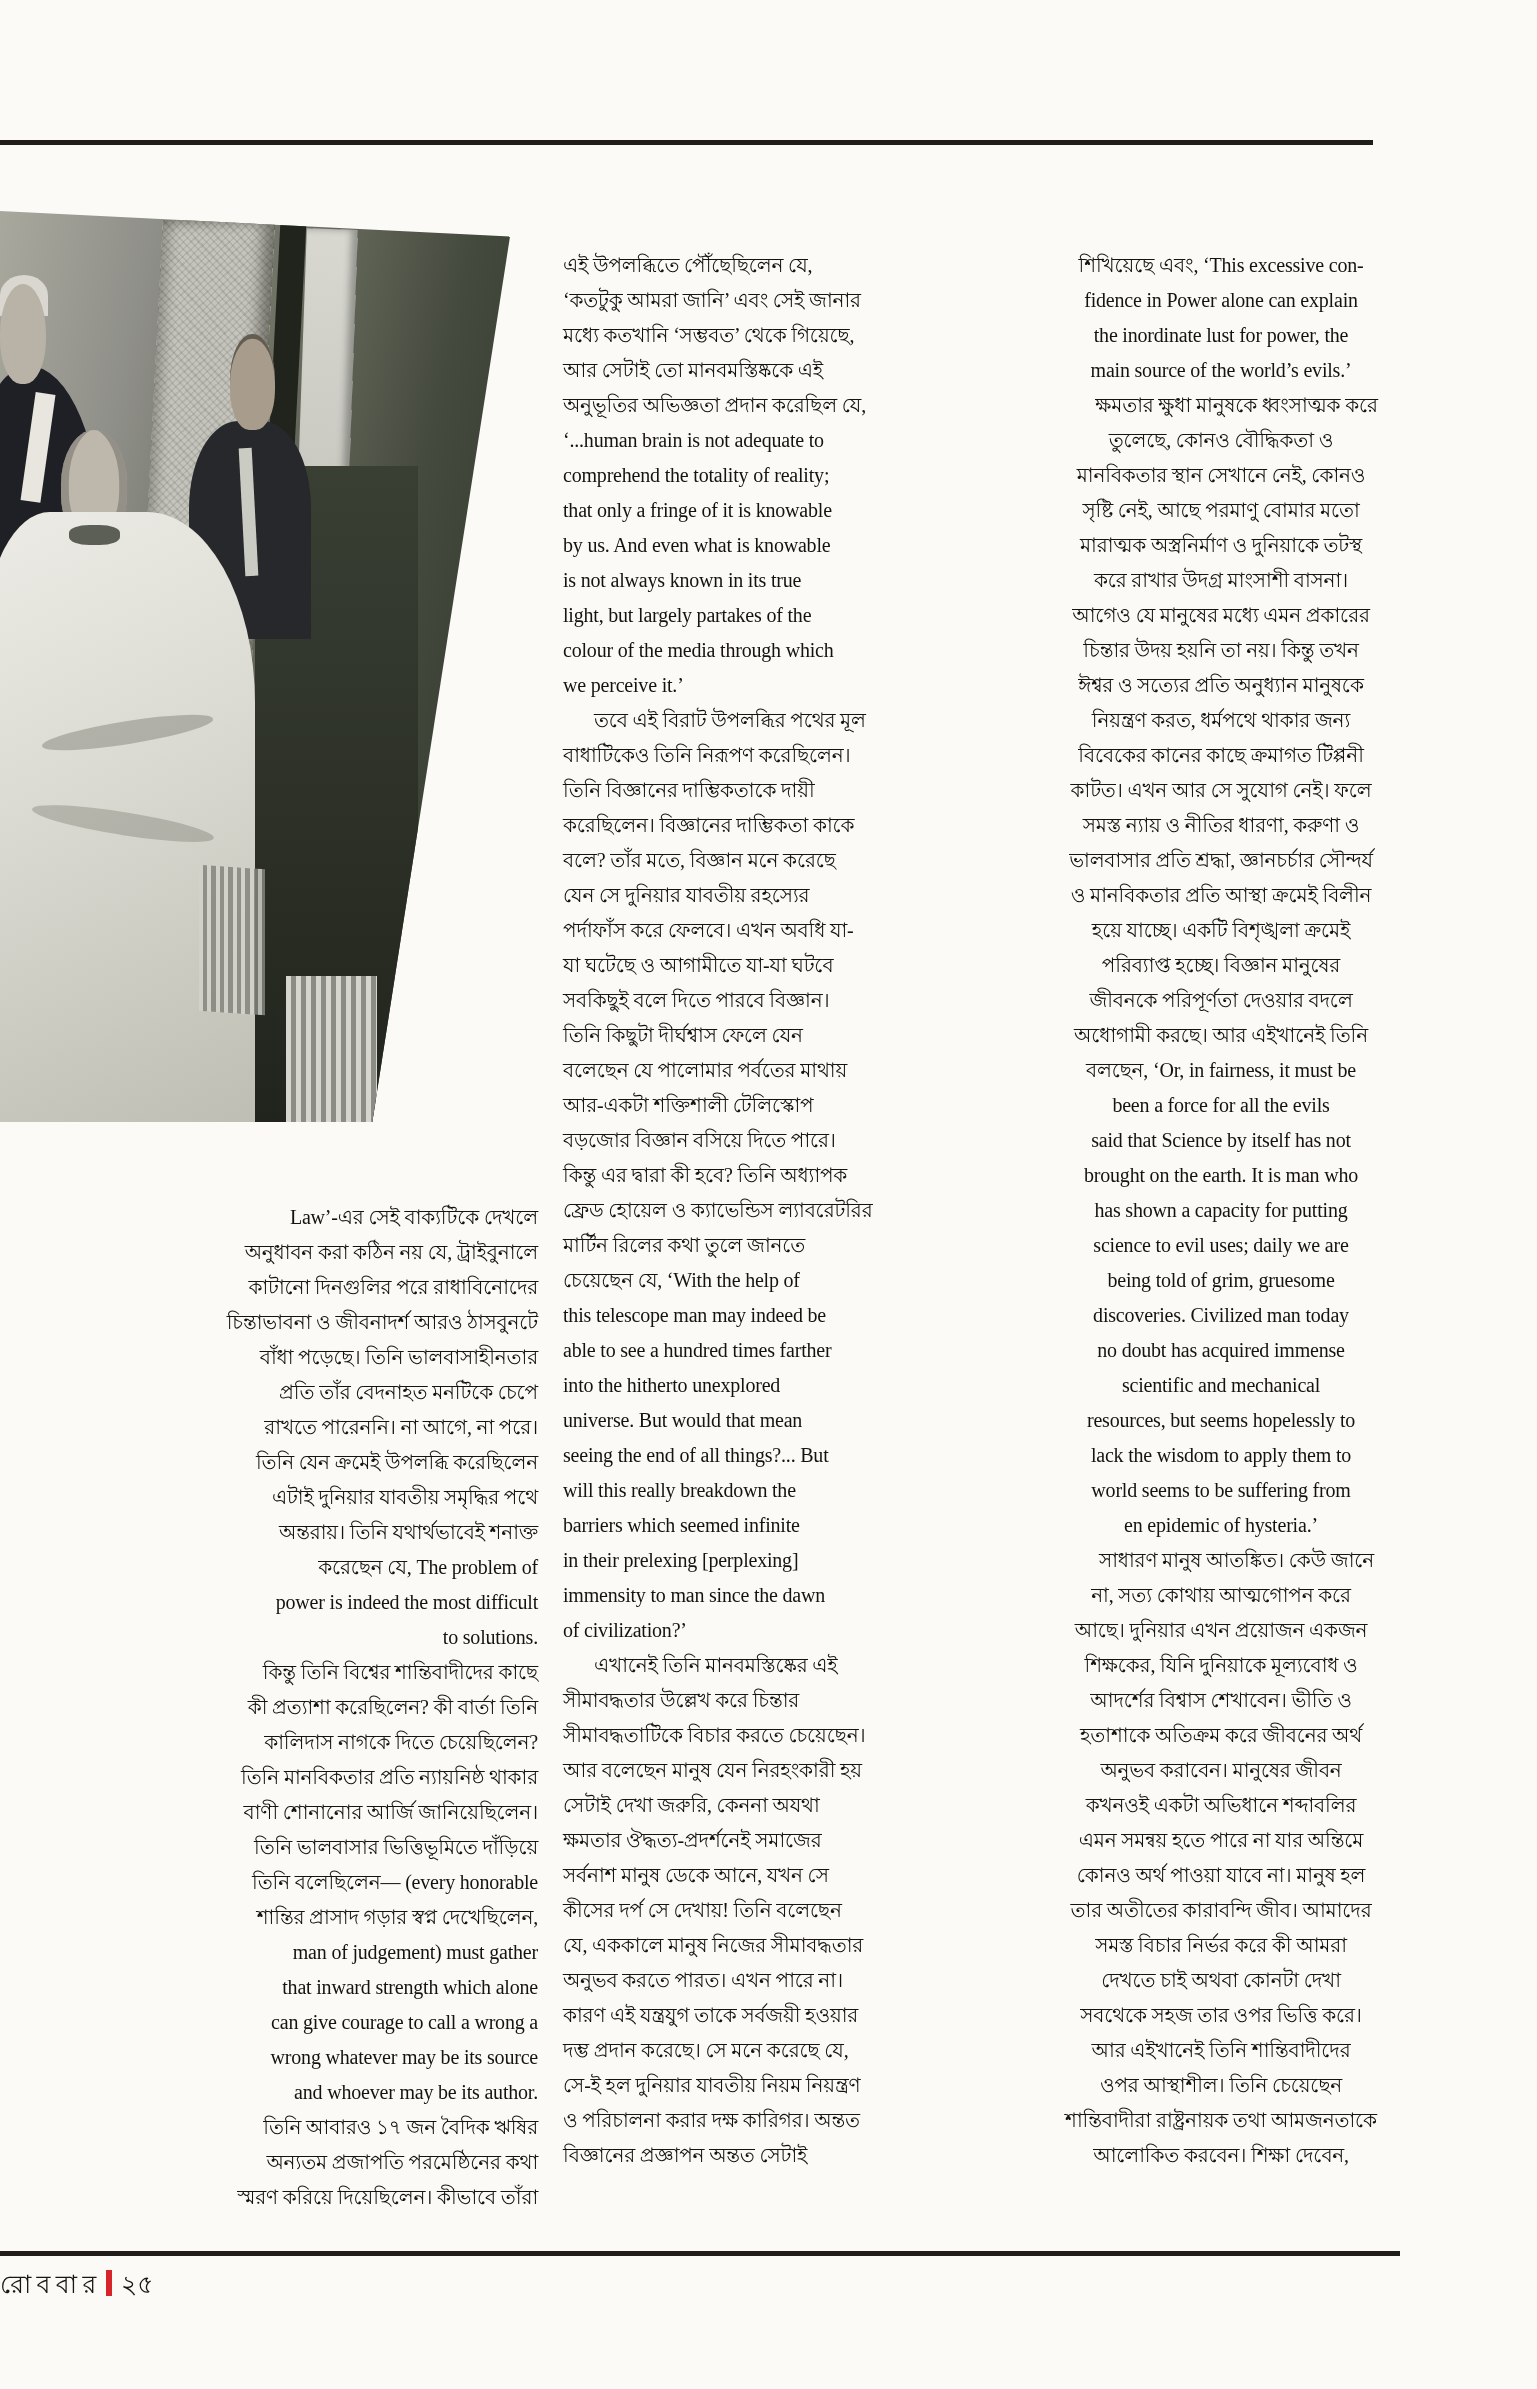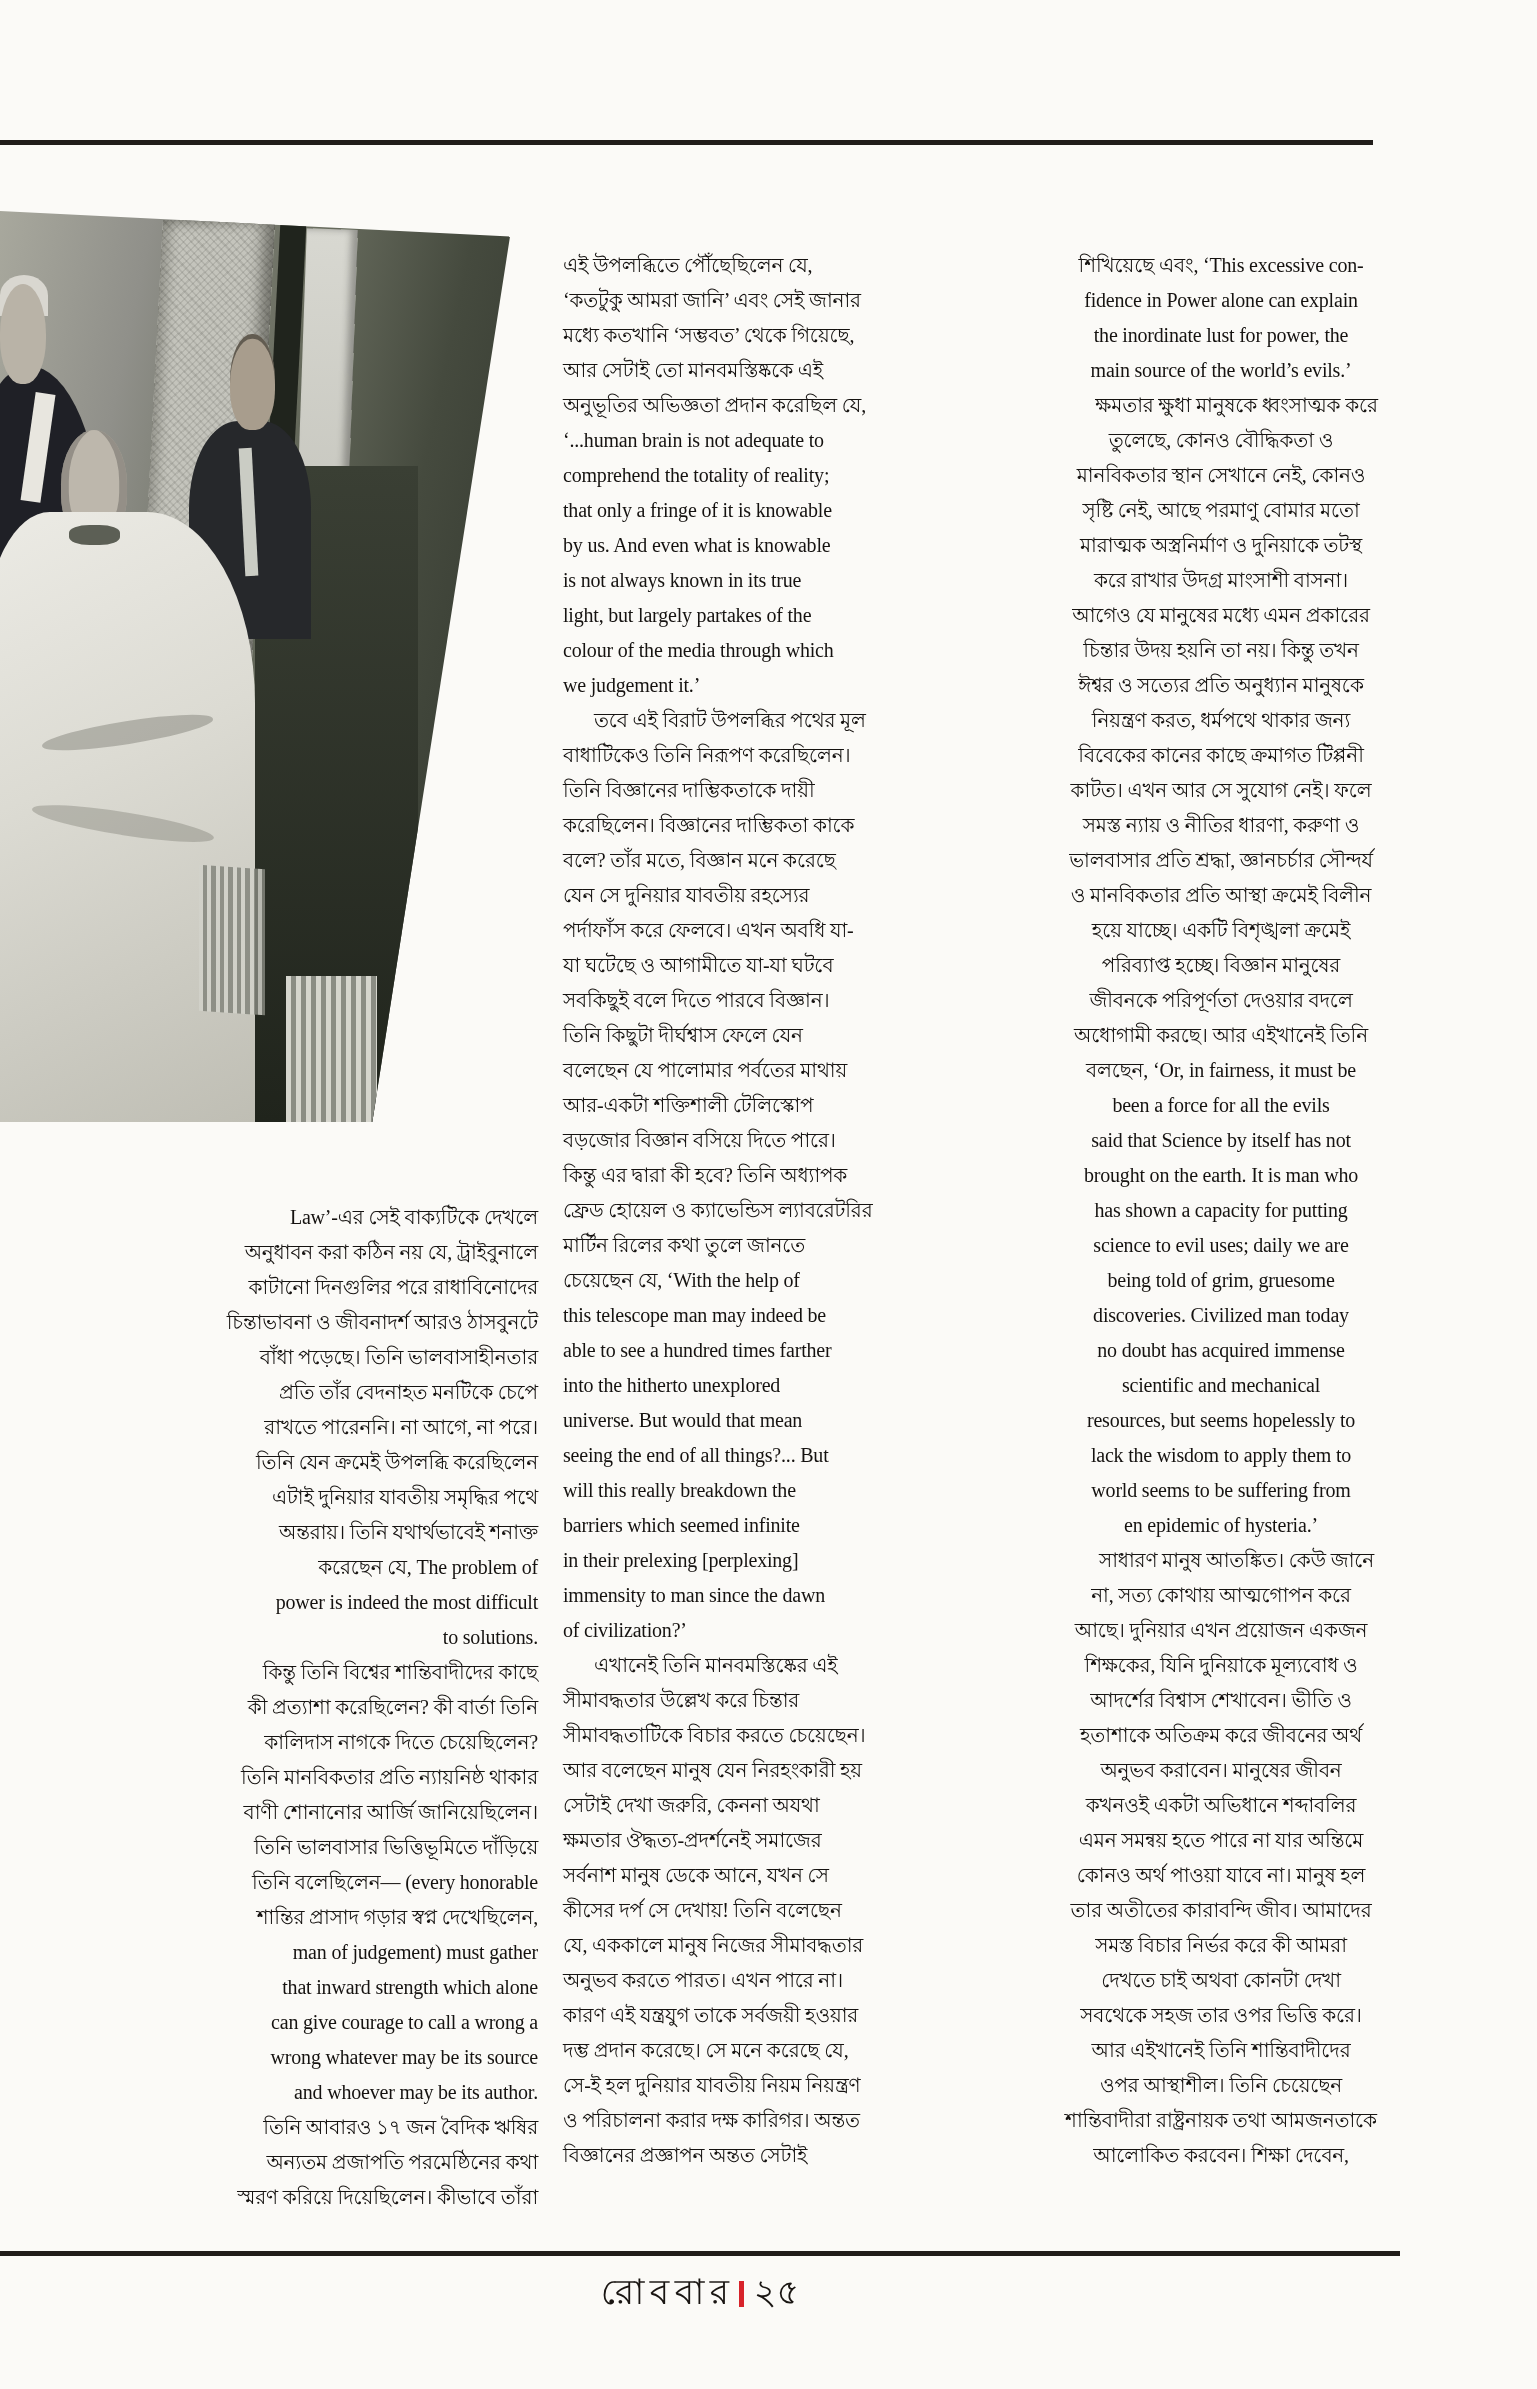--- a/index.html
+++ b/index.html
@@ -55,22 +55,22 @@
 
   
   .col{position:absolute;width:422px;font-size:20px;line-height:35px;letter-spacing:-0.2px;font-family:Liberation Serif, serif;}
   .col-left{left:116px;top:1200px;text-align:right;}
   .col-middle{left:563px;top:248px;}
   .col-right{left:1010px;top:248px;text-align:center;}
   .line{white-space:pre;}
   .line.indent{padding-left:31px;}
 
   
-  .footer{position:absolute;left:0;top:2265px;width:1400px;text-align:center;
-    font-size:35px;color:#191512;}
+  .footer{position:absolute;left:0;top:2265px;width:1400px;text-align:left;
+    font-size:25px;color:#191512;}
   .footer .mag{letter-spacing:5.4px;}
   .footer .red-bar{display:inline-block;width:5.4px;height:26px;background:#d7232a;
     margin:0 9.3px 0 4.7px;vertical-align:-3.1px;}
 </style>
 </head>
 <body>
 
 <div class="page">
 
   <div class="rule top-rule"></div>
@@ -133,21 +133,21 @@
       <div class="line">মধ্যে কতখানি ‘সম্ভবত’ থেকে গিয়েছে,</div>
       <div class="line">আর সেটাই তো মানবমস্তিষ্ককে এই</div>
       <div class="line">অনুভূতির অভিজ্ঞতা প্রদান করেছিল যে,</div>
       <div class="line">‘...human brain is not adequate to</div>
       <div class="line">comprehend the totality of reality;</div>
       <div class="line">that only a fringe of it is knowable</div>
       <div class="line">by us. And even what is knowable</div>
       <div class="line">is not always known in its true</div>
       <div class="line">light, but largely partakes of the</div>
       <div class="line">colour of the media through which</div>
-      <div class="line">we judgement it.’</div>
+      <div class="line">we perceive it.’</div>
       <div class="line indent">তবে এই বিরাট উপলব্ধির পথের মূল</div>
       <div class="line">বাধাটিকেও তিনি নিরূপণ করেছিলেন।</div>
       <div class="line">তিনি বিজ্ঞানের দাম্ভিকতাকে দায়ী</div>
       <div class="line">করেছিলেন। বিজ্ঞানের দাম্ভিকতা কাকে</div>
       <div class="line">বলে? তাঁর মতে, বিজ্ঞান মনে করেছে</div>
       <div class="line">যেন সে দুনিয়ার যাবতীয় রহস্যের</div>
       <div class="line">পর্দাফাঁস করে ফেলবে। এখন অবধি যা-</div>
       <div class="line">যা ঘটেছে ও আগামীতে যা-যা ঘটবে</div>
       <div class="line">সবকিছুই বলে দিতে পারবে বিজ্ঞান।</div>
       <div class="line">তিনি কিছুটা দীর্ঘশ্বাস ফেলে যেন</div>

